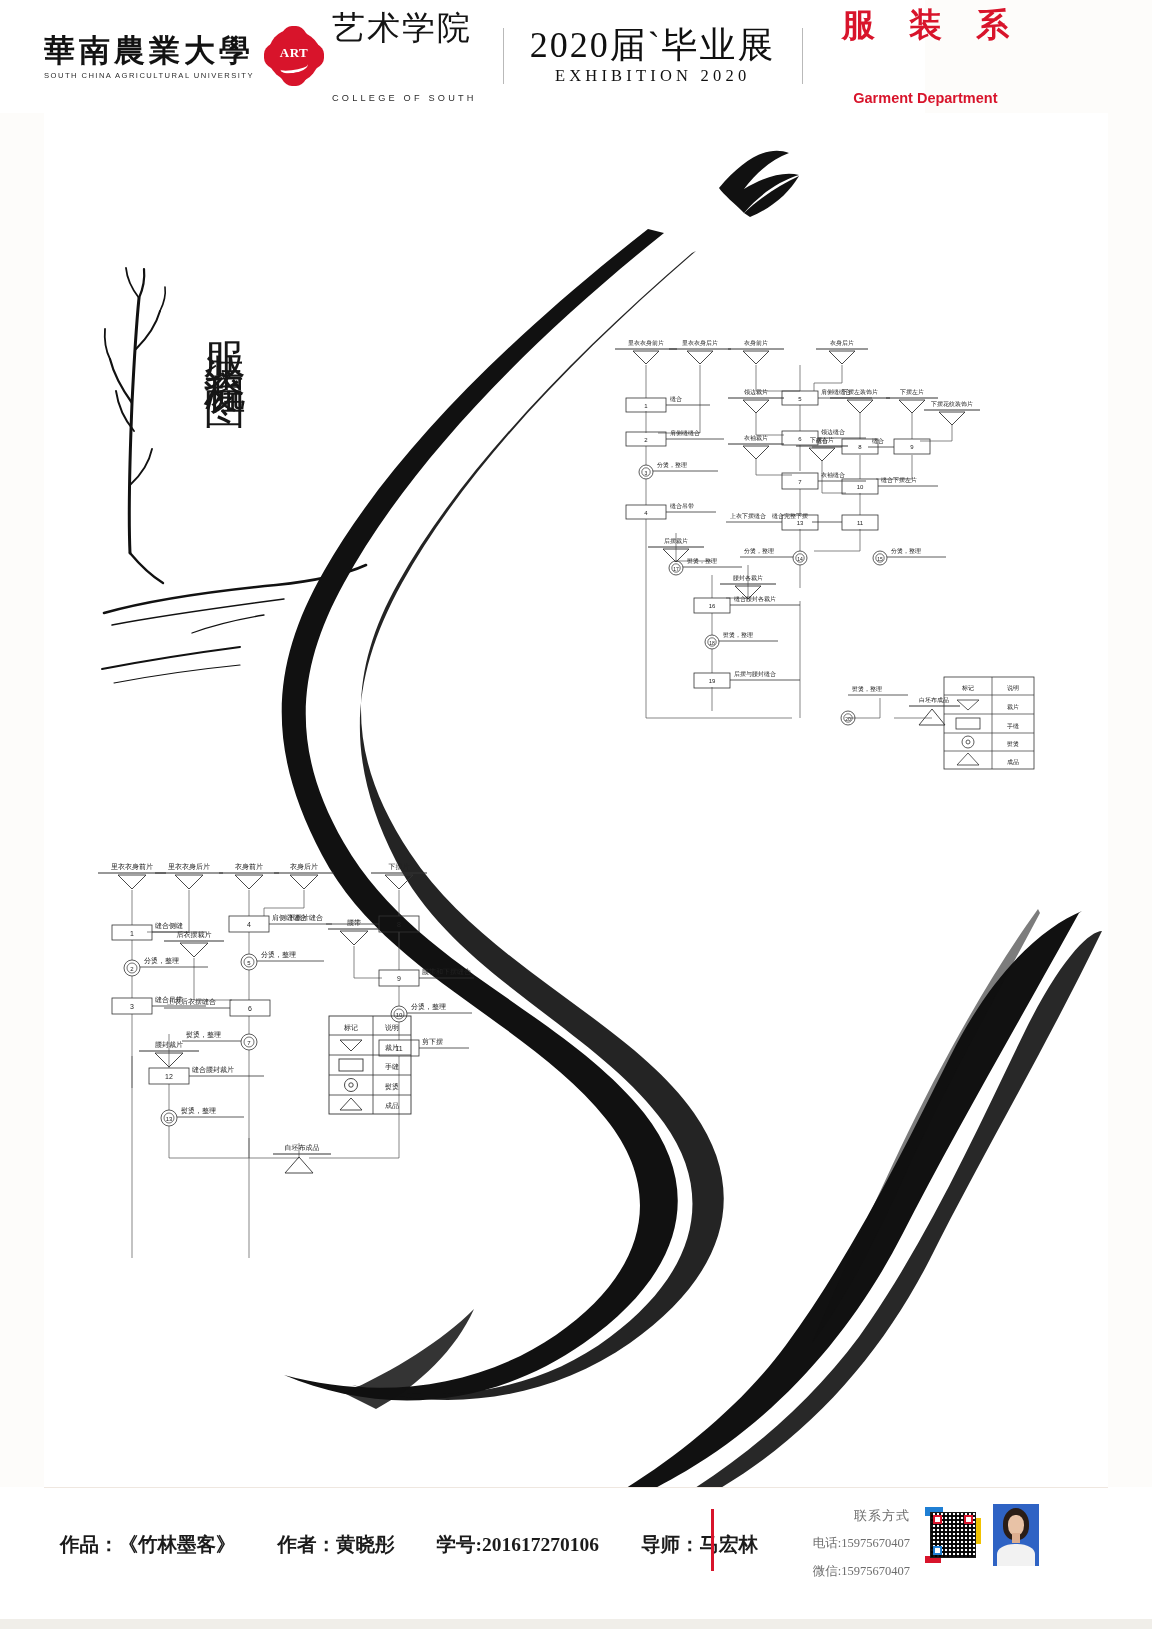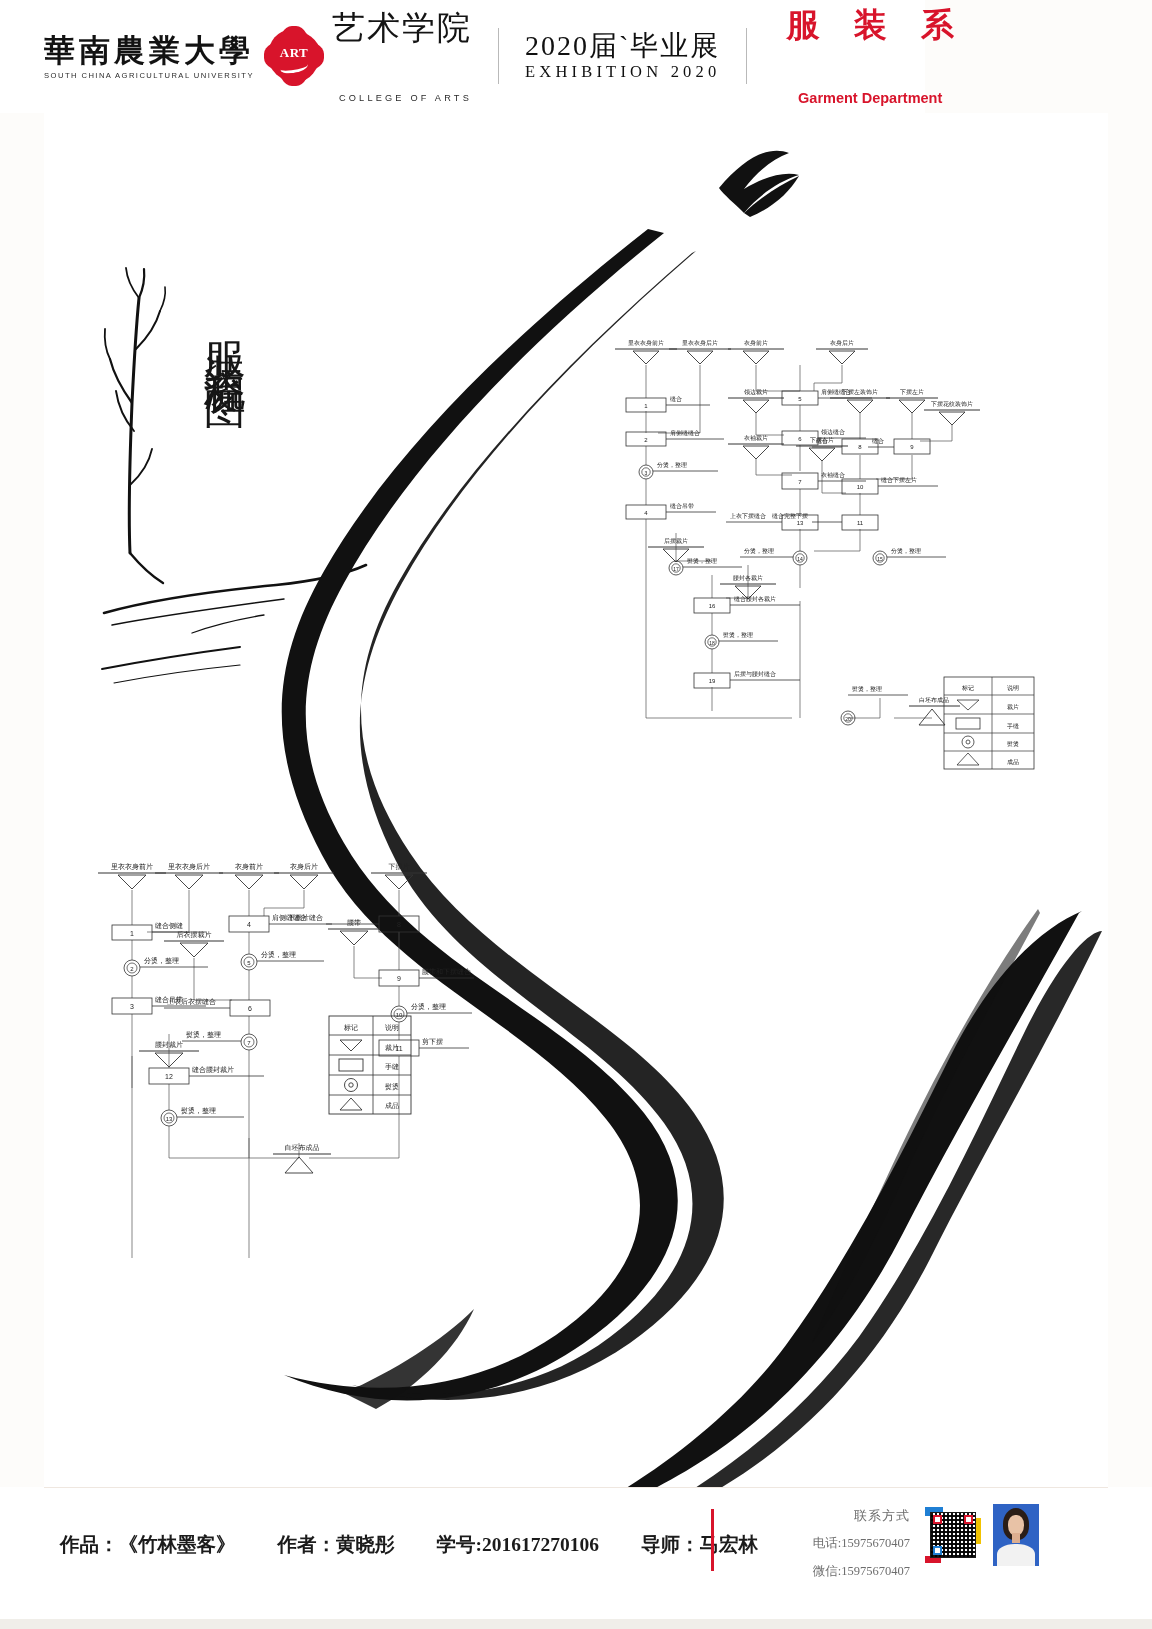--- a/index.html
+++ b/index.html
@@ -57,21 +57,21 @@
   }
   .coa-en{
     font-size:9.2px; letter-spacing:3.2px; color:#2b2b2b; margin-top:2px;
     text-align:right; white-space:nowrap;
   }
 
   .vbar{ width:1px; height:56px; background:#b9b9b9; margin:0 26px; }
 
   .exhib{ display:flex; flex-direction:column; align-items:center; }
   .exhib-cn{
-    font-family:"Liberation Serif", serif; font-size:28px; letter-spacing:2px;
+    font-family:"Liberation Serif", serif; font-size:36px; letter-spacing:2px;
     color:#101010; line-height:1.05; white-space:nowrap;
   }
   .exhib-en{
     font-family:"Liberation Serif", serif; font-size:16.5px; letter-spacing:4.2px;
     color:#101010; margin-top:2px; white-space:nowrap;
   }
 
   .dept{ display:flex; flex-direction:column; align-items:center;gap:45px; }
   .dept-cn{
     font-family:"Liberation Serif", serif; font-weight:bold;
@@ -166,21 +166,21 @@
     </div>
 
     <div class="art-seal">
       <div class="blob"></div>
       <div class="txt">ART</div>
       <div class="swoosh"></div>
     </div>
 
     <div class="coa">
       <div class="coa-cn">艺术学院</div>
-      <div class="coa-en">COLLEGE OF ARTS</div>
+      <div class="coa-en">COLLEGE OF SOUTH</div>
     </div>
 
     <div class="vbar"></div>
 
     <div class="exhib">
       <div class="exhib-cn">2020届`毕业展</div>
       <div class="exhib-en">EXHIBITION 2020</div>
     </div>
 
     <div class="vbar"></div>

